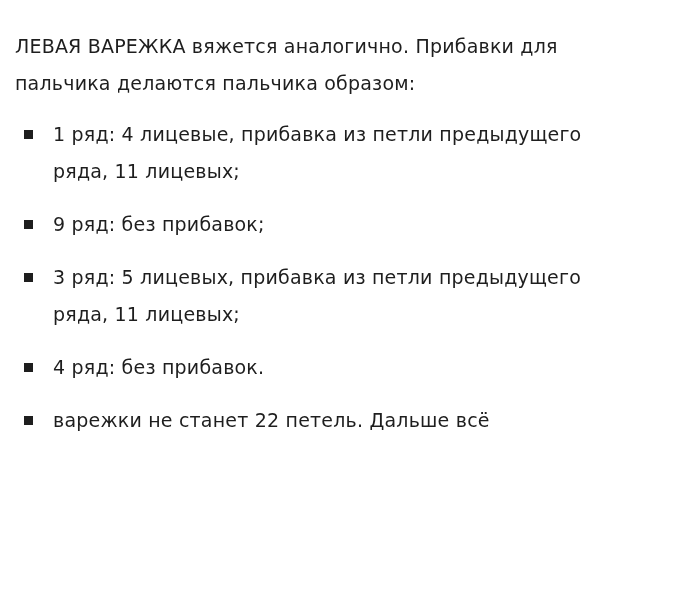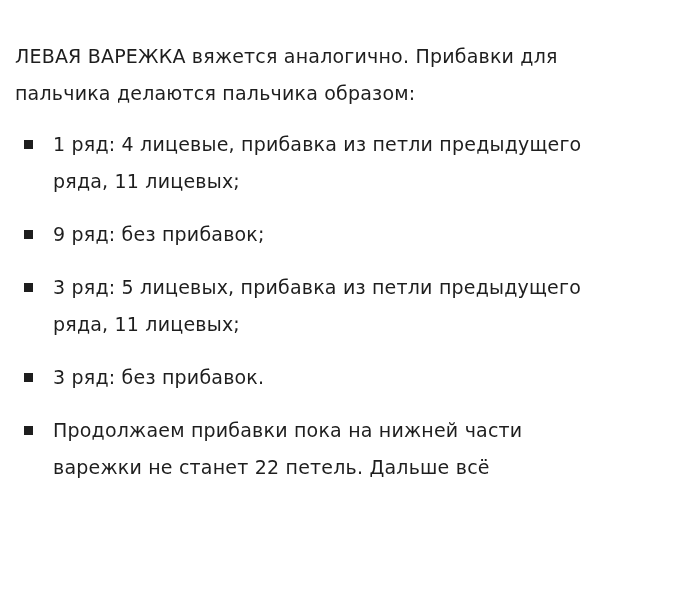--- a/index.html
+++ b/index.html
@@ -7,21 +7,21 @@
     padding: 0;
     width: 690px;
     height: 598px;
     background: #ffffff;
     overflow: hidden;
   }
   .page {
     box-sizing: border-box;
     width: 690px;
     height: 598px;
-    padding: 38px 10px 0 15px;
+    padding: 28px 10px 0 15px;
     font-family: "DejaVu Sans", "Liberation Sans", sans-serif;
     color: #1e1e1e;
     background: #ffffff;
   }
   .intro {
     margin: 0;
     font-size: 19px;
     line-height: 37px;
     letter-spacing: 0.2px;
   }
@@ -75,24 +75,23 @@
     </li>
 
     <li class="item">
       <span class="bullet"></span>
       <span class="line">3 ряд: 5 лицевых, прибавка из петли предыдущего</span>
       <span class="line">ряда, 11 лицевых;</span>
     </li>
 
     <li class="item">
       <span class="bullet"></span>
-      <span class="line">3 ряд: без прибавок.</span>
+      <span class="line">4 ряд: без прибавок.</span>
     </li>
 
     <li class="item">
       <span class="bullet"></span>
-      <span class="line">Продолжаем прибавки пока на нижней части</span>
       <span class="line">варежки не станет 22 петель. Дальше всё</span>
     </li>
 
   </ul>
 
 </div>
 
 </body></html>

